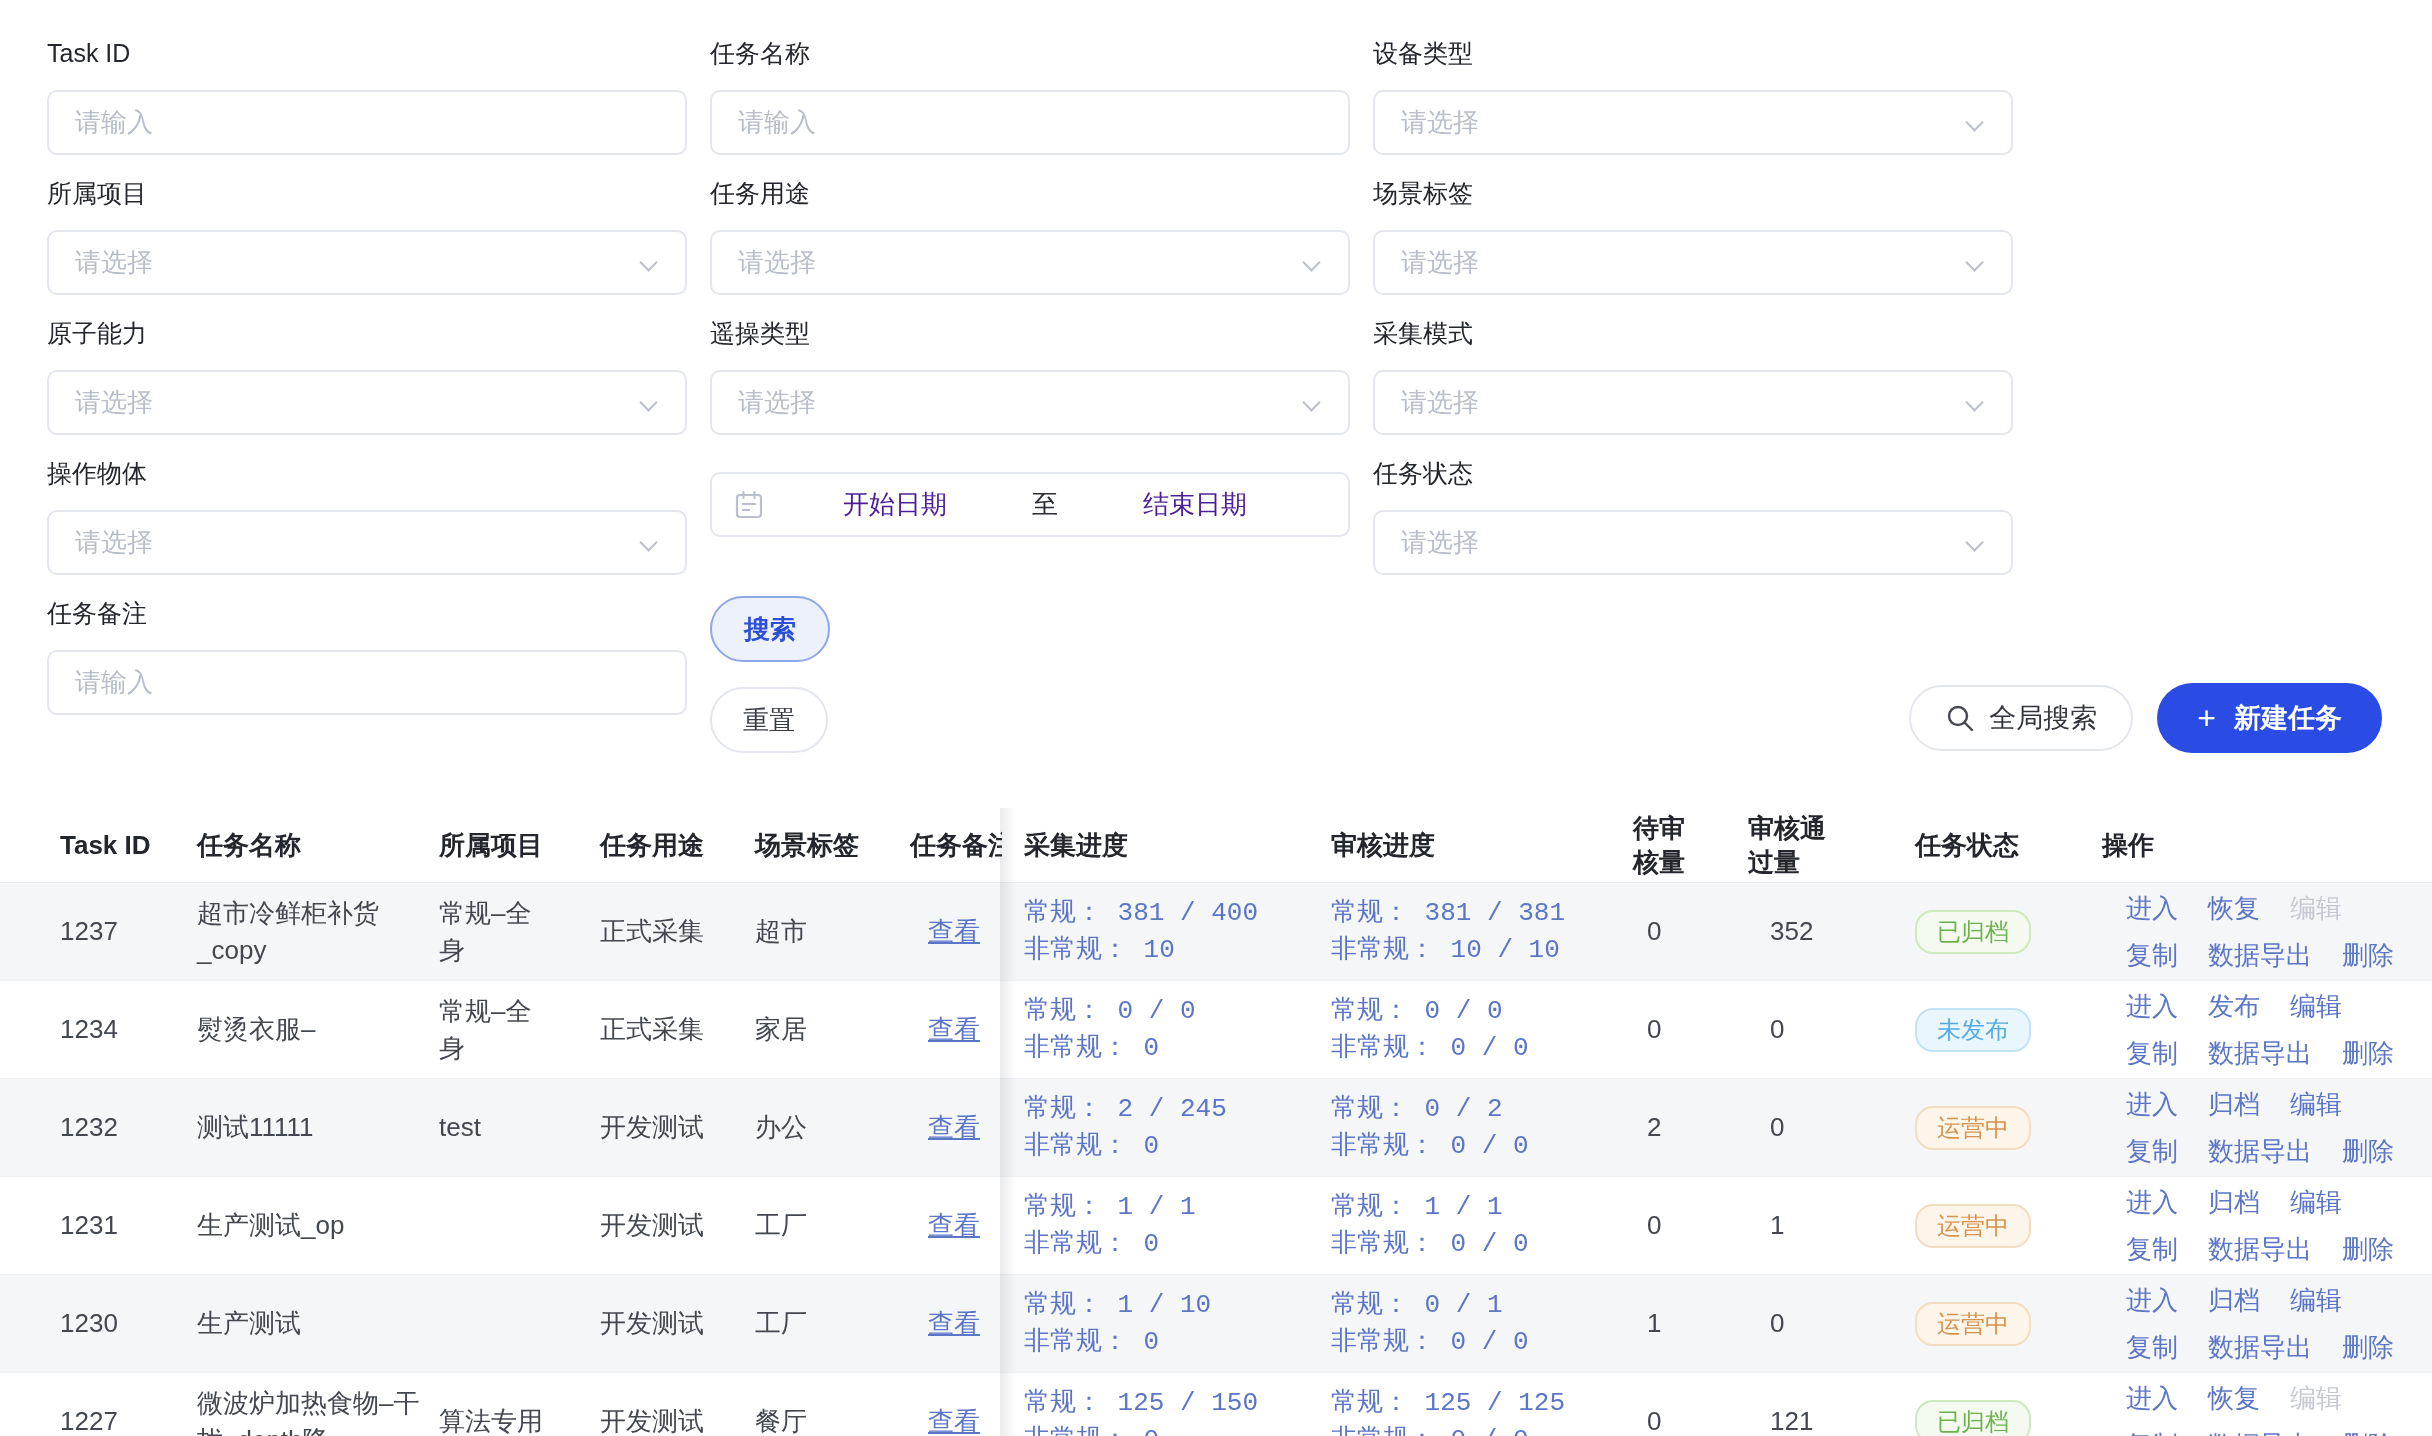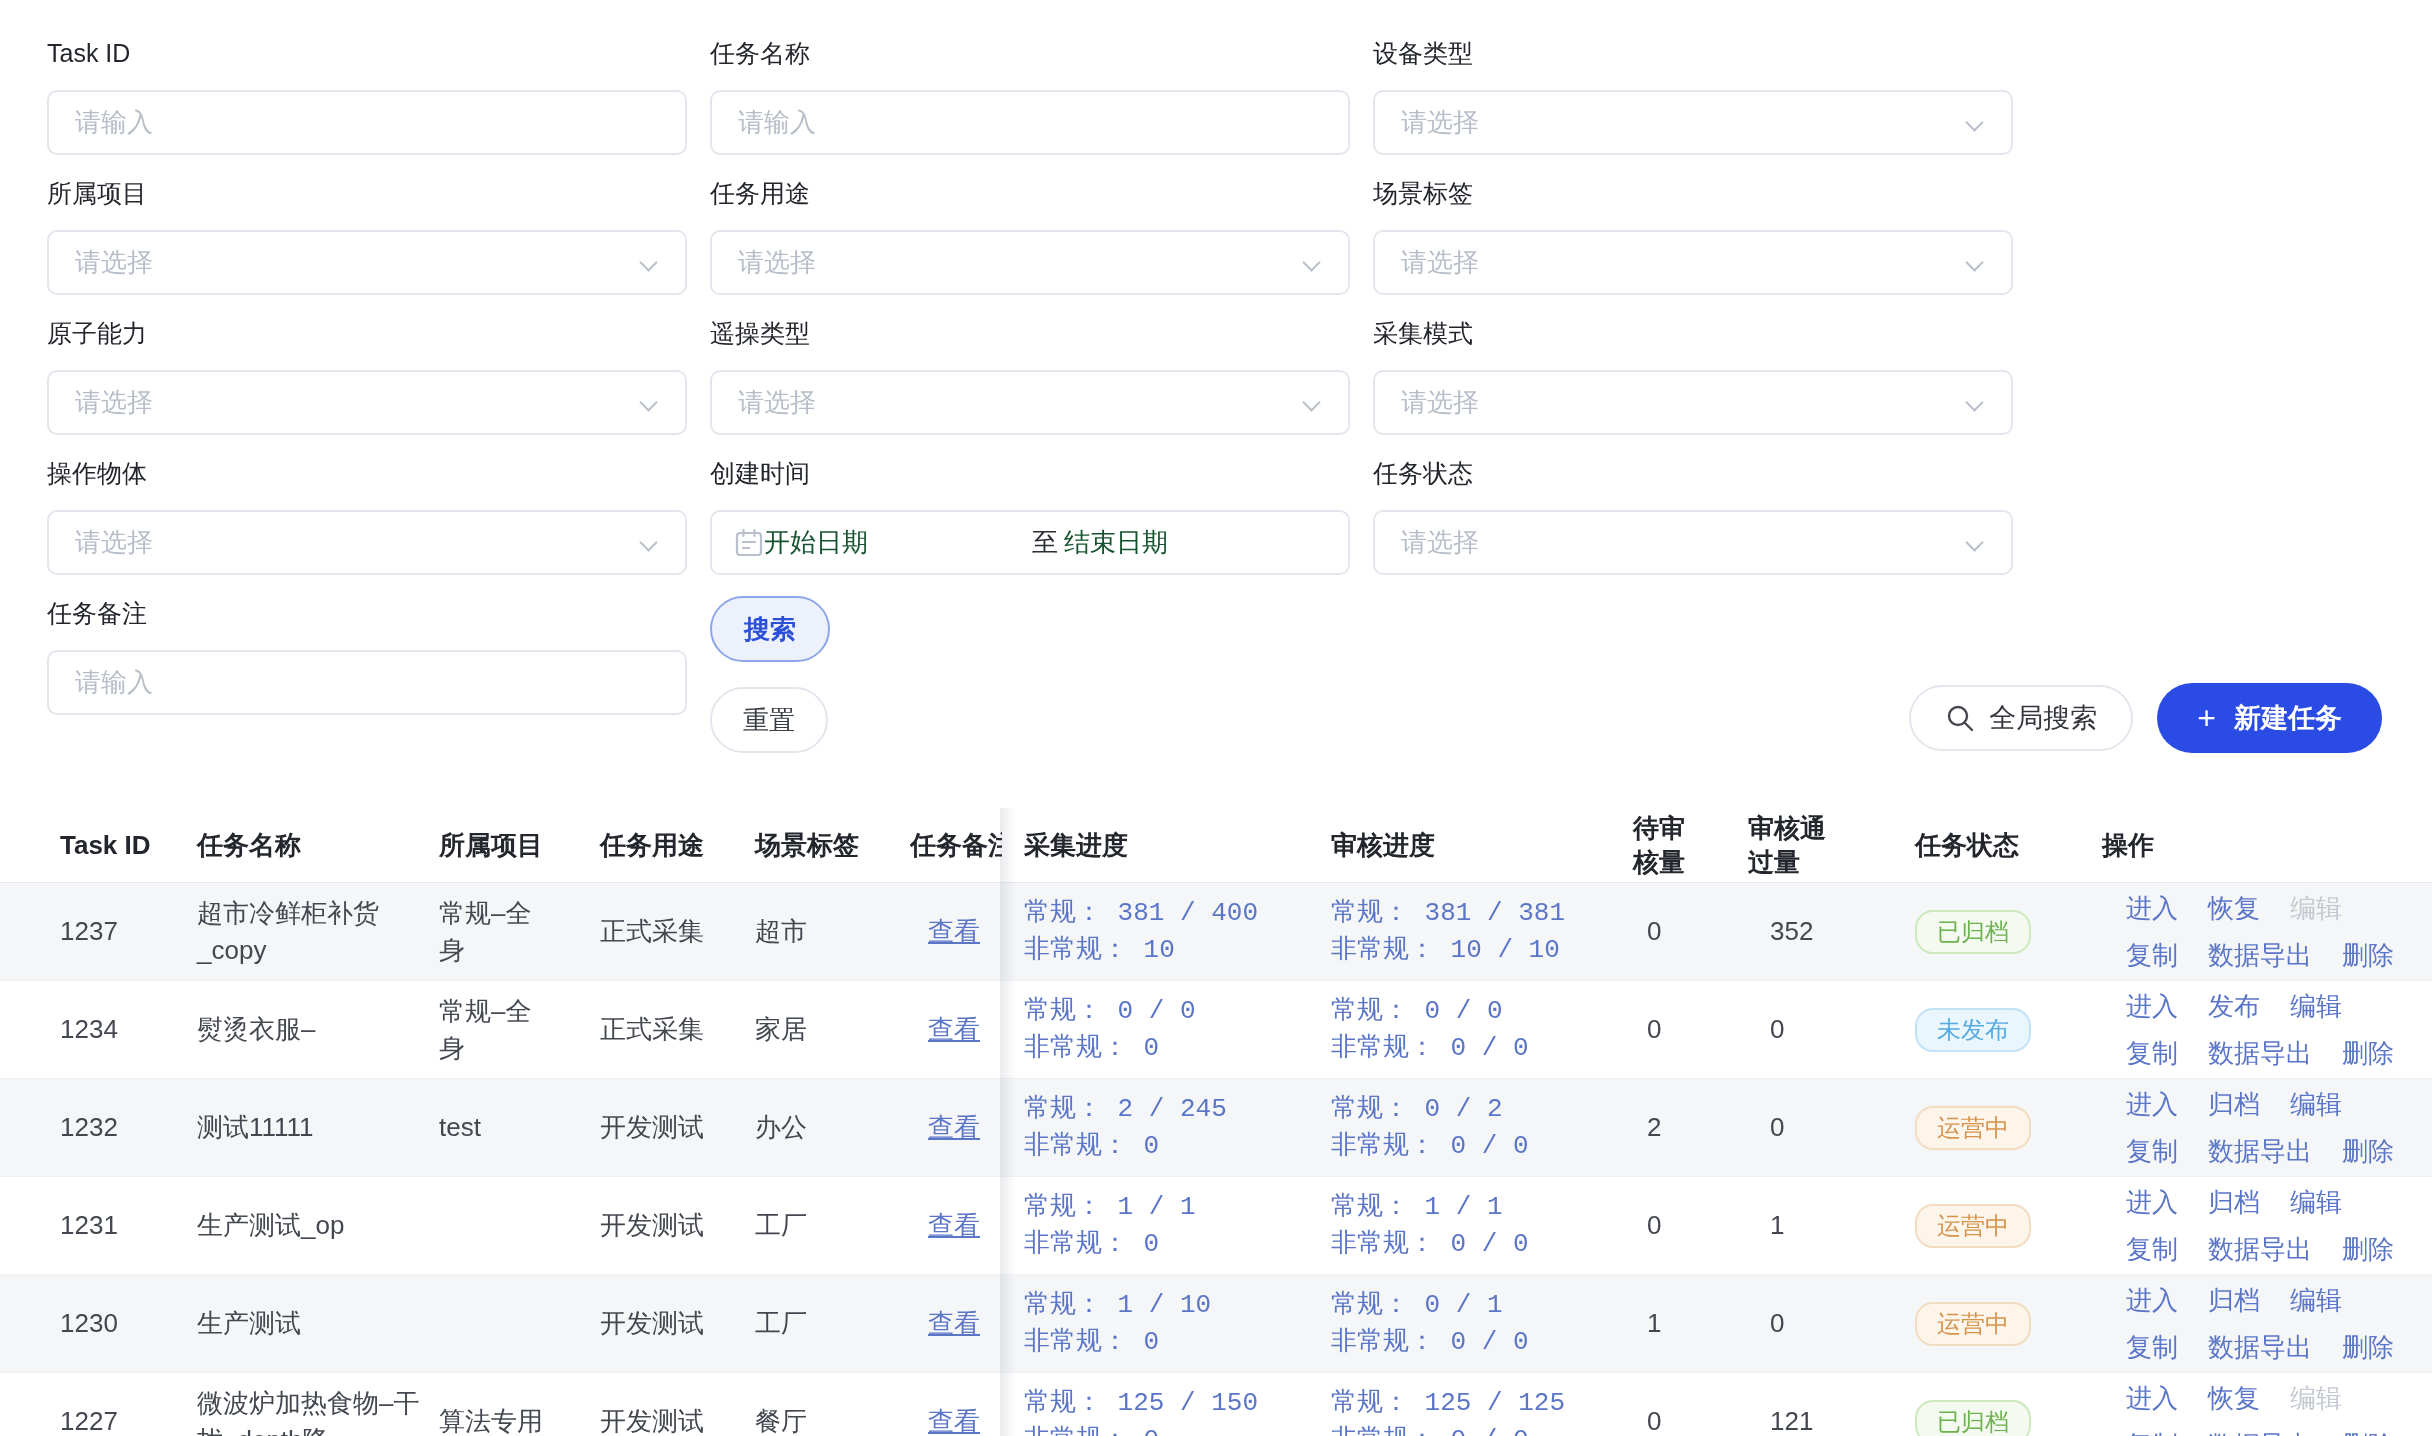--- a/index.html
+++ b/index.html
@@ -18,21 +18,21 @@
   .filter-grid{margin-left:47px; width:1966px; display:grid;
     grid-template-columns:640px 640px 640px; column-gap:23px; row-gap:21px;}
   .field{width:640px;}
   .f-label{height:38px; line-height:34px; font-size:25px; color:#23262c;}
   .control{margin-top:16px; height:65px; border:2px solid #e3e6ec; border-radius:10px;
     display:flex; align-items:center; padding:0 26px; font-size:26px; background:#fff; position:relative;}
   .placeholder{color:#b7bec9;}
   .chevron{position:absolute; right:30px; top:24px; width:13px; height:13px;
     border-right:2px solid #b9c0cb; border-bottom:2px solid #b9c0cb; transform:rotate(45deg);}
   .daterange{padding:0 22px;}
-  .daterange .dr-start,.daterange .dr-end{flex:1; text-align:left; color:#14532d;}
+  .daterange .dr-start,.daterange .dr-end{flex:1; text-align:center; color:#4c1d95;}
   .dr-sep{color:#2a2d33; padding:0 6px;}
   .cal-icon{width:30px; height:30px; display:inline-block;}
   .buttons-cell{align-self:end; display:flex; gap:25px; padding-bottom:0;flex-direction:column;}
   .btn{height:66px; border-radius:33px; font-size:26px; display:flex; align-items:center;
     justify-content:center; cursor:pointer; border:2px solid transparent;}
   .btn-search{width:120px; background:var(--search_btn_bg); border-color:var(--search_btn_border);
     color:var(--search_btn_text); font-weight:600;}
   .btn-reset{width:118px; background:#fff; border-color:#e3e6ec; color:#383c44;}
   .toolbar{position:absolute; right:50px; bottom:0; display:flex; gap:24px; align-items:center;}
   .global-search{height:66px; border-radius:33px; border:2px solid #e3e6ec; background:#fff;
@@ -135,21 +135,20 @@
         </div>
       </div>
       <div class="field">
         <div class="f-label">操作物体</div>
         <div class="control">
           <div class="placeholder">请选择</div>
           <div class="chevron"></div>
         </div>
       </div>
       <div class="field">
-        <div class="f-label">创建时间</div>
         <div class="control daterange">
           <div class="cal-icon"><svg width="30" height="30" viewBox="0 0 30 30">
               <rect x="3" y="5" width="24" height="22" rx="3" fill="none" stroke="#b9c0cb" stroke-width="2.2"></rect>
               <line x1="9.5" y1="2" x2="9.5" y2="8" stroke="#b9c0cb" stroke-width="2.2" stroke-linecap="round"></line>
               <line x1="20.5" y1="2" x2="20.5" y2="8" stroke="#b9c0cb" stroke-width="2.2" stroke-linecap="round"></line>
               <line x1="8" y1="14" x2="22" y2="14" stroke="#b9c0cb" stroke-width="2"></line>
               <line x1="8" y1="20" x2="16" y2="20" stroke="#b9c0cb" stroke-width="2"></line>
             </svg></div>
           <div class="dr-start">开始日期</div>
           <div class="dr-sep">至</div>

